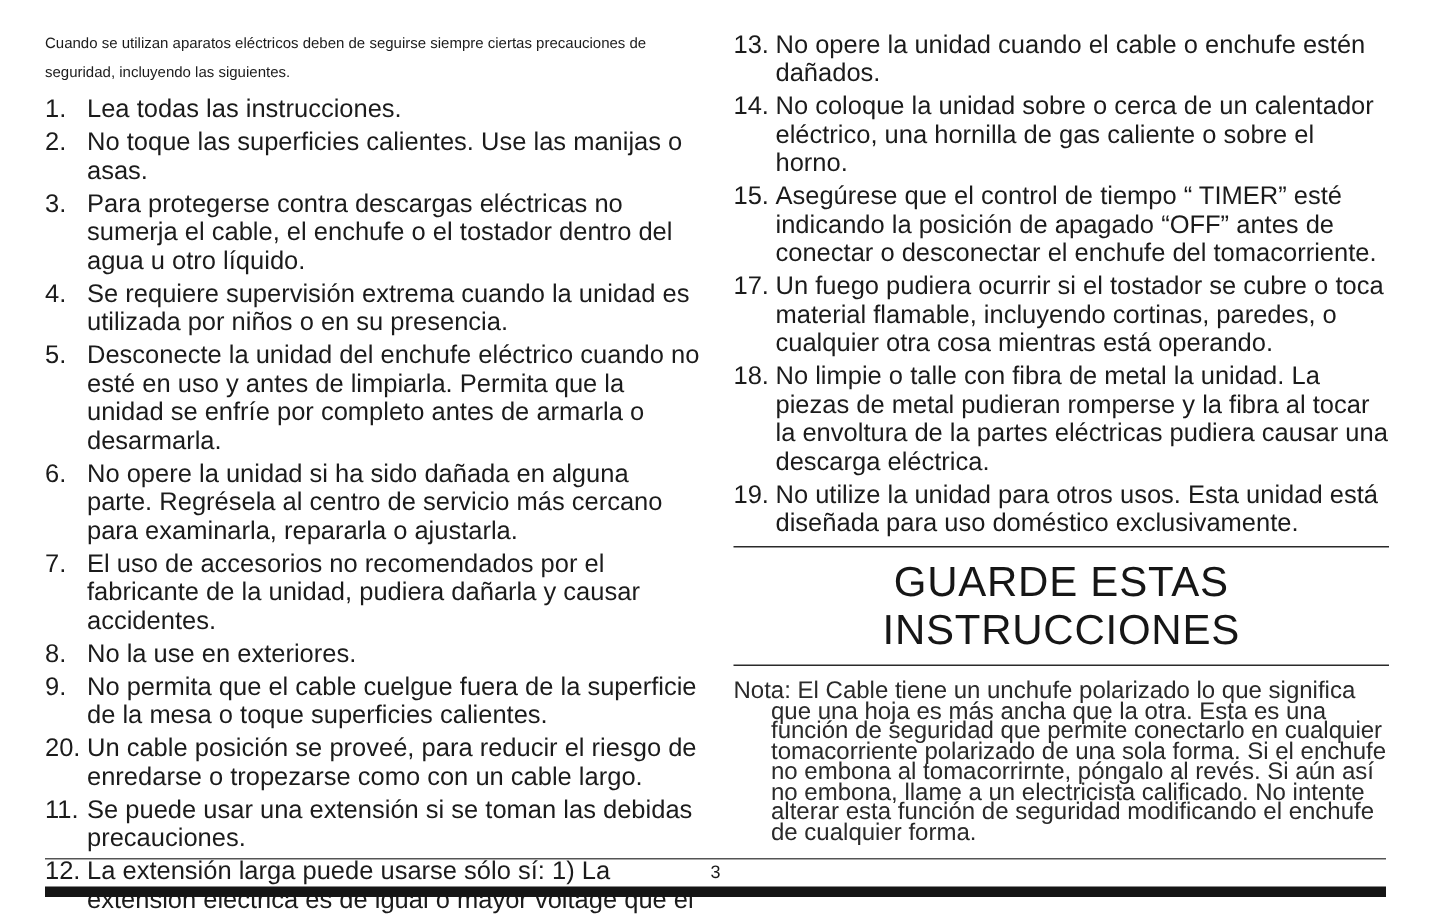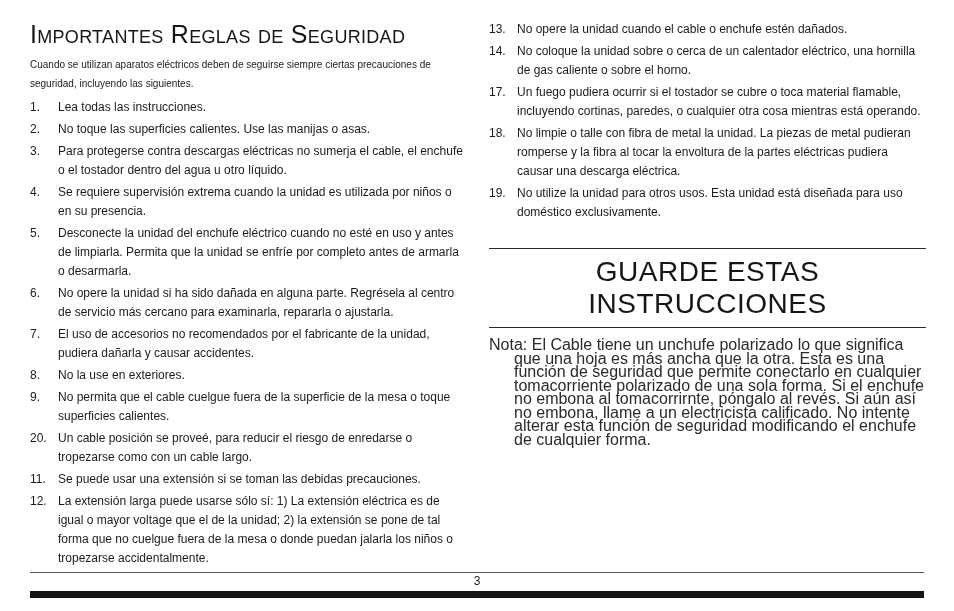--- a/index.html
+++ b/index.html
@@ -33,30 +33,30 @@
   }
   .intro {
     margin: 0 0 5px 0;
     font-size: 10px;
     line-height: 19px;
   }
   .list { margin: 0; }
   .item {
     display: flex;
     margin-bottom: 3px;
-    font-size: 12px;
+    font-size: 17px;
     line-height: 19px;
   }
   .item .num {
     flex: 0 0 28px;
     width: 28px;
   }
   .item .txt { flex: 1; }
 
-  .save-section { margin-top: 26px; }
+  .save-section { margin-top: 6px; }
   .rule {
     border: 0;
     border-top: 1.5px solid #2a2a2a;
     height: 0;
     margin: 0;
   }
   .save-heading {
     margin: 7px 0 7px 0;
     text-align: center;
     font-size: 28px;
@@ -94,21 +94,20 @@
     background: #151515;
   }
 </style>
 </head>
 <body>
 
 <div class="page">
   <div class="columns">
 
     <div class="col">
-      <h1 class="title">Importantes Reglas de Seguridad</h1>
       <p class="intro">Cuando se utilizan aparatos eléctricos deben de seguirse siempre ciertas precauciones de seguridad, incluyendo las siguientes.</p>
 
       <div class="list">
         <div class="item">
           <span class="num">1.</span>
           <span class="txt">Lea todas las instrucciones.</span>
         </div>
         <div class="item">
           <span class="num">2.</span>
           <span class="txt">No toque las superficies calientes. Use las manijas o asas.</span>
@@ -158,20 +157,24 @@
 
     <div class="col">
       <div class="list">
         <div class="item">
           <span class="num">13.</span>
           <span class="txt">No opere la unidad cuando el cable o enchufe estén dañados.</span>
         </div>
         <div class="item">
           <span class="num">14.</span>
           <span class="txt">No coloque la unidad sobre o cerca de un calentador eléctrico, una hornilla de gas caliente o sobre el horno.</span>
+        </div>
+        <div class="item">
+          <span class="num">15.</span>
+          <span class="txt">Asegúrese que el control de tiempo “ TIMER” esté indicando la posición de apagado “OFF” antes de conectar o desconectar el enchufe del tomacorriente.</span>
         </div>
         <div class="item">
           <span class="num">17.</span>
           <span class="txt">Un fuego pudiera ocurrir si el tostador se cubre o toca material flamable, incluyendo cortinas, paredes, o cualquier otra cosa mientras está operando.</span>
         </div>
         <div class="item">
           <span class="num">18.</span>
           <span class="txt">No limpie o talle con fibra de metal la unidad. La piezas de metal pudieran romperse y la fibra al tocar la envoltura de la partes eléctricas pudiera causar una descarga eléctrica.</span>
         </div>
         <div class="item">

